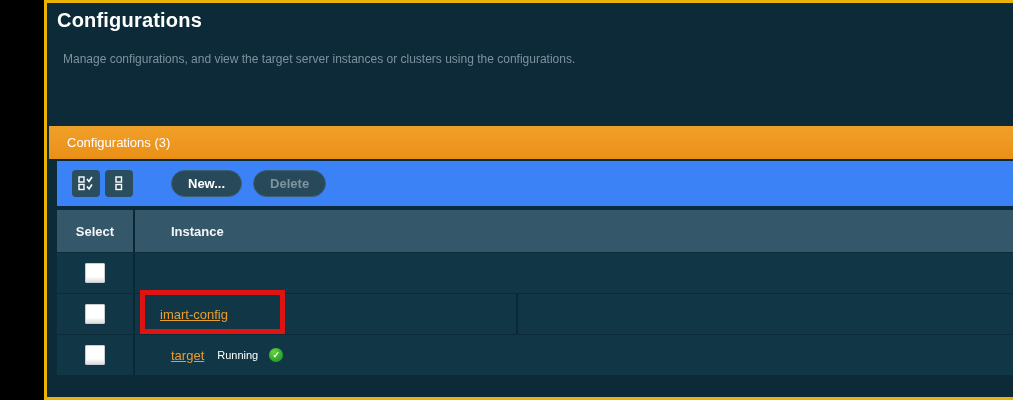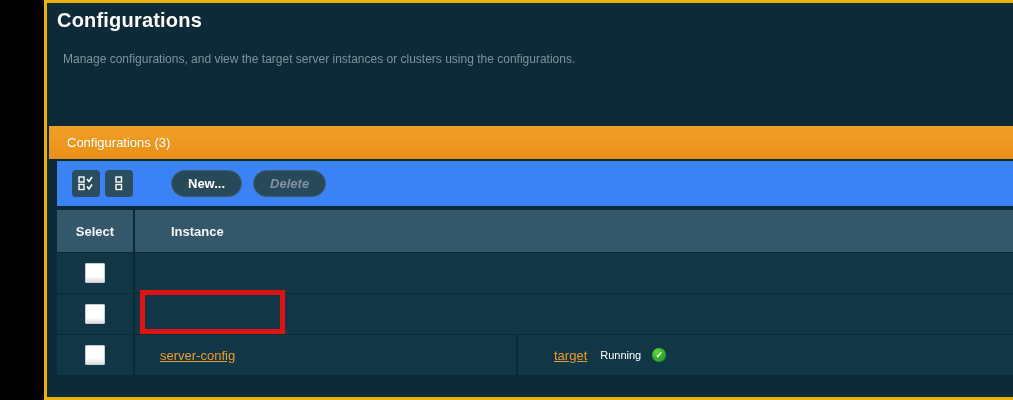--- a/index.html
+++ b/index.html
@@ -52,21 +52,21 @@
   .tb-btn {
     height:27px; min-width:62px;
     padding:0 16px;
     background:#27495a;
     border:1px solid #3d6070; border-radius:14px;
     color:#ffffff; font-size:13px; font-weight:bold;
     font-family:"Liberation Sans", sans-serif;
     cursor:pointer;
   }
   .tb-btn.new { margin-left:38px; }
-  .tb-btn.delete { margin-left:11px; color:#7e95a1; font-style:italic; cursor:default; }
+  .tb-btn.delete { margin-left:11px; color:#7e95a1; cursor:default; }
 
   
   .grid { position:absolute; left:10px; top:207px; width:1008px; }
   .grid-row { display:flex; height:40px; margin-bottom:1px; }
   .grid-row.head { height:42px; background:#35576a; }
   .cell {
     background:#113747;
     border-right:2px solid #0b2836;
     display:flex; align-items:center;
     position:relative;
@@ -168,29 +168,29 @@
       <div class="cell c-select">
         <span class="checkbox"></span>
       </div>
       <div class="cell c-inst"></div>
     </div>
 
     <div class="grid-row">
       <div class="cell c-select">
         <span class="checkbox"></span>
       </div>
+      <div class="cell c-name">
+        <a class="cfg-link">imart-config</a>
+      </div>
       <div class="cell c-inst"></div>
     </div>
 
     <div class="grid-row">
       <div class="cell c-select">
         <span class="checkbox"></span>
-      </div>
-      <div class="cell c-name">
-        <a class="cfg-link">server-config</a>
       </div>
       <div class="cell c-inst">
         <a class="cfg-link">target</a>
         <span class="status-text">Running</span>
         <span class="status-icon">✓</span>
       </div>
     </div>
 
   </div>
 

